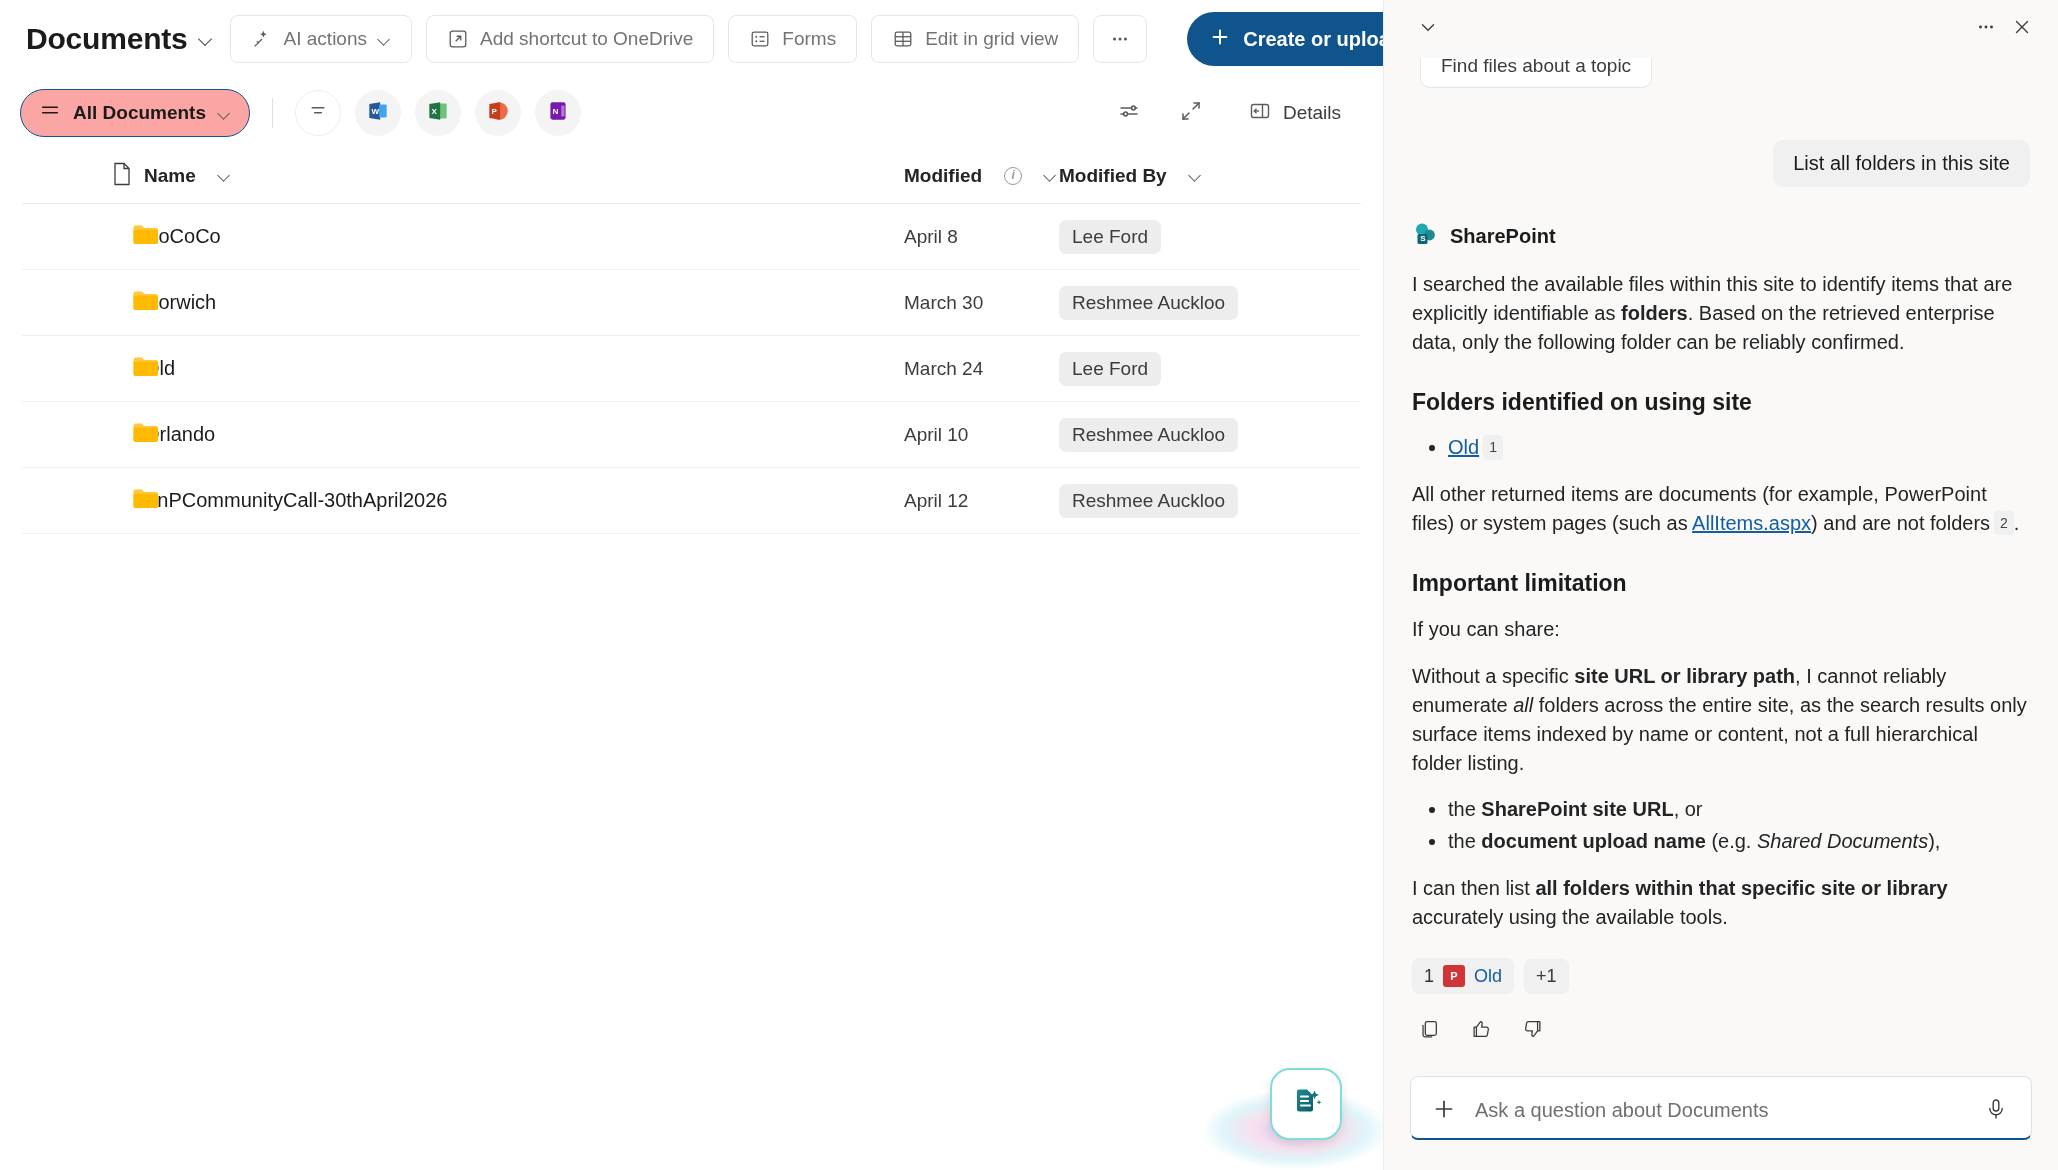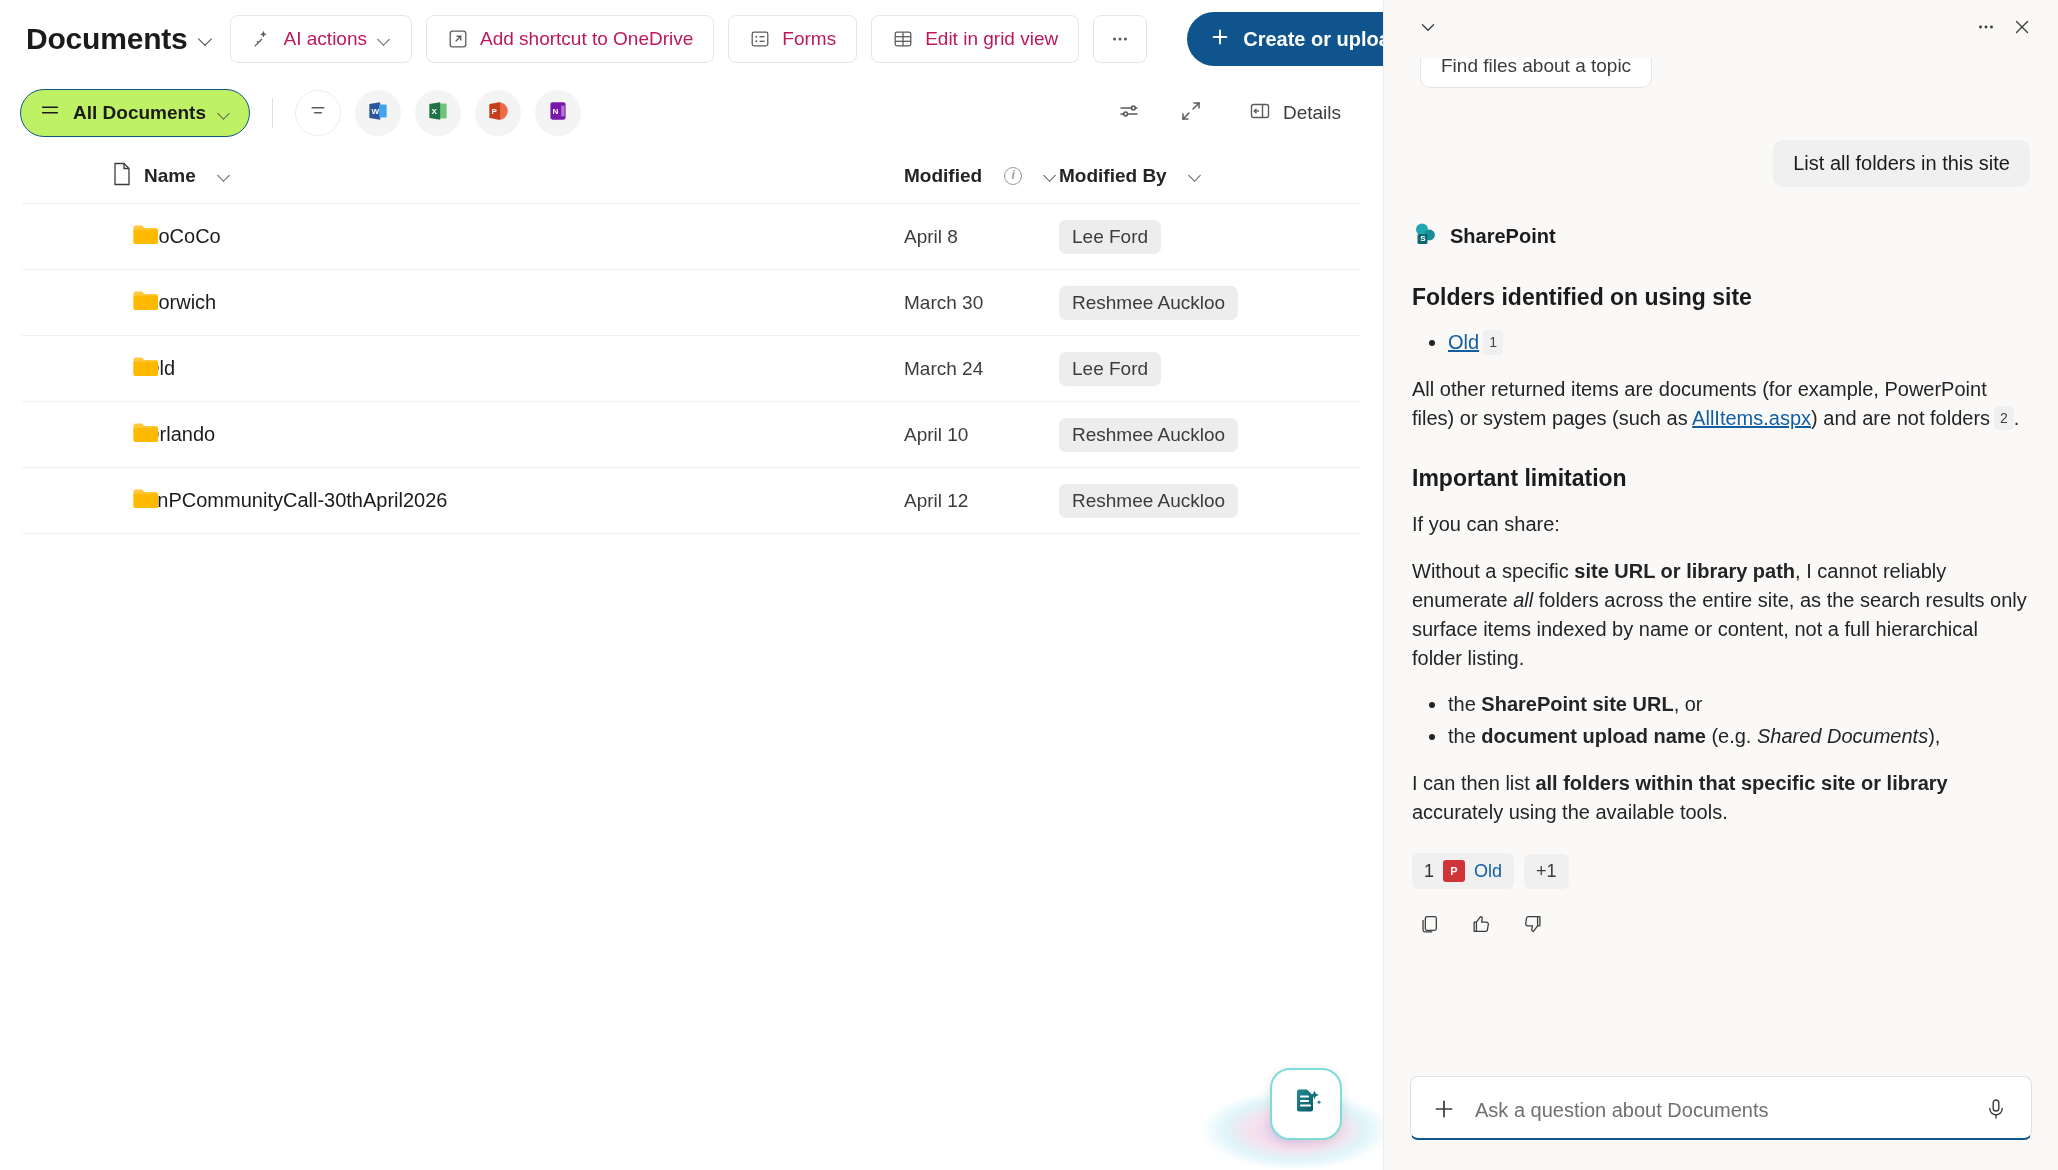--- a/index.html
+++ b/index.html
@@ -48,21 +48,21 @@
     border-bottom: 1.8px solid #4a4a4a;
     transform: rotate(45deg);
   }
   .cmd-btn {
     display: flex; align-items: center; gap: 11px;
     height: 48px;
     padding: 0 20px;
     border: 1px solid #e6e6e6;
     border-radius: 8px;
     background: #ffffff;
-    font-size: 19px; color: #be185d;
+    font-size: 19px; color: #737373;
     white-space: nowrap;
     cursor: pointer;
   }
   .cmd-btn.icon-only { padding: 0 15px; }
   .cmd-btn svg { display: block; }
   .divider-v {
     width: 1px; height: 34px; background: #e1e1e1; margin: 0 6px;
   }
   .create-btn {
     display: flex; align-items: center; gap: 12px;
@@ -81,21 +81,21 @@
     display: flex; align-items: center;
     height: 70px;
     padding: 0 22px 0 20px;
     gap: 14px;
   }
   .viewpill {
     display: flex; align-items: center; gap: 12px;
     height: 48px; padding: 0 18px;
     border: 1.6px solid #0f548c;
     border-radius: 26px;
-    background: #bef264;
+    background: #fca5a5;
     font-size: 19px; font-weight: 600; color: #1b1b1b;
     cursor: pointer;
   }
   .fb-divider { width: 1px; height: 30px; background: #e1e1e1; margin: 0 8px; }
   .round-btn {
     width: 46px; height: 46px;
     border-radius: 50%;
     border: 1px solid #ededed;
     background: #ffffff;
     display: flex; align-items: center; justify-content: center;
@@ -673,20 +673,23 @@
           <svg width="26" height="26" viewBox="0 0 26 26">
             <circle cx="10" cy="8.5" r="6" fill="#21a7b0"></circle>
             <circle cx="17.5" cy="14" r="5.4" fill="#1b8c96"></circle>
             <rect x="5.5" y="13" width="10" height="10" rx="1.6" fill="#0c6670"></rect>
             <text x="8.3" y="20.4" font-size="8" fill="#ffffff" font-family="Liberation Sans, sans-serif" font-weight="bold">S</text>
           </svg>
         </span>
         <span>SharePoint</span>
       </div>
 
+      <div class="p">
+        <span>I searched the available files within this site to identify items that are explicitly identifiable as </span><b>folders</b><span>. Based on the retrieved enterprise data, only the following folder can be reliably confirmed.</span>
+      </div>
 
       <div class="h3">Folders identified on using site</div>
 
       <ul class="cp-list">
         <li>
           <a class="cp-link">Old</a><span class="cite">1</span>
         </li>
       </ul>
 
       <div class="p">

